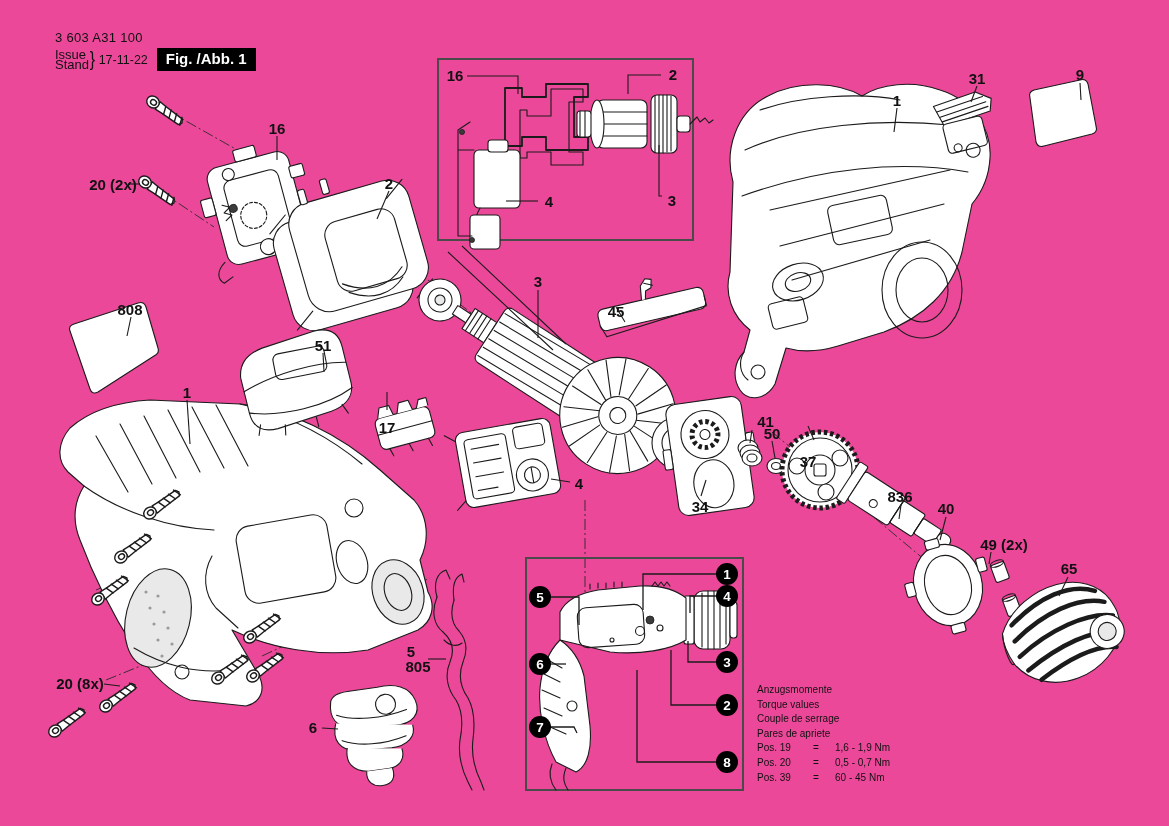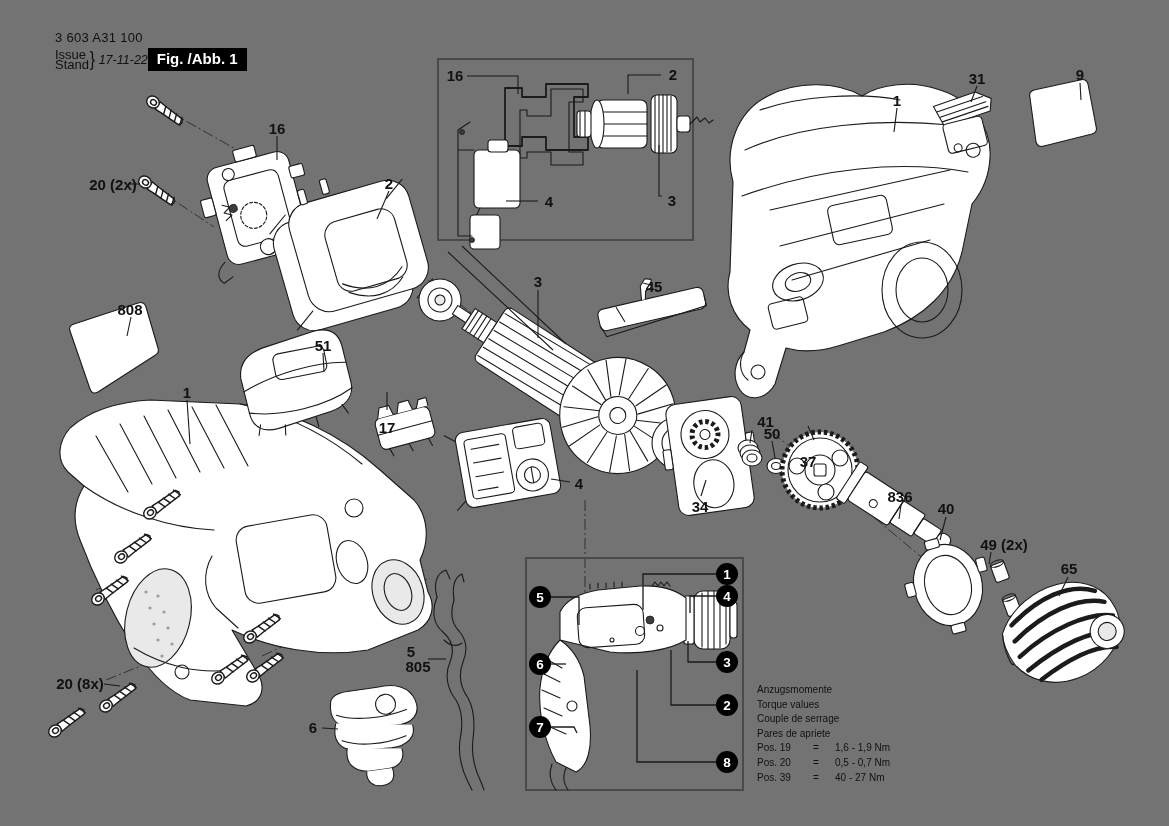--- a/index.html
+++ b/index.html
@@ -1,36 +1,36 @@
 <!DOCTYPE html>
 <html><head>
 <meta charset="utf-8">
 <style>
   html,body{margin:0;padding:0;background:#fff;}
-  .page{position:relative;width:1169px;height:826px;background:#737373;overflow:hidden;
+  .page{position:relative;width:1169px;height:826px;background:#ec4899;overflow:hidden;
         font-family:"Liberation Sans","DejaVu Sans",sans-serif;color:#111;}
   svg{position:absolute;left:0;top:0;}
   .ln{fill:none;stroke:#1b1b1b;stroke-width:1.1;stroke-linejoin:round;stroke-linecap:round;}
   .ln2{fill:none;stroke:#1b1b1b;stroke-width:1.8;stroke-linejoin:round;stroke-linecap:round;}
   .thick{fill:none;stroke:#1b1b1b;stroke-width:4.5;stroke-linecap:round;}
   .fillw{fill:#ffffff;stroke:#1b1b1b;stroke-width:1.1;stroke-linejoin:round;}
   .fillg{fill:#e9e9e9;stroke:#1b1b1b;stroke-width:1.1;stroke-linejoin:round;}
   .filld{fill:#3c3c3c;stroke:#1b1b1b;stroke-width:0.8;}
   .cl{fill:none;stroke:#2a2a2a;stroke-width:0.9;stroke-dasharray:11 3 2 3;}
   .leader{fill:none;stroke:#1b1b1b;stroke-width:1.1;}
   .bleader{fill:none;stroke:#1b1b1b;stroke-width:1.3;}
   .inset{fill:none;stroke:#4a4a4a;stroke-width:2;}
   .teeth{fill:#fff;stroke:#1b1b1b;stroke-width:5;stroke-dasharray:3.5 2.8;}
 
   .hdr{position:absolute;left:55px;top:30px;}
   .hdr .doc{font-size:13px;letter-spacing:.3px;}
   .hdr .row2{display:flex;align-items:center;margin-top:3px;}
   .hdr .is{font-size:13px;line-height:9.5px;text-align:left;}
   .hdr .brace{font-size:20px;font-weight:400;margin:0 3px 0 0;transform:scaleX(.8);}
-  .hdr .date{font-size:12.5px;font-style:italic;}
+  .hdr .date{font-size:12.5px;margin-right:9px;}
   .figbox{background:#000;color:#fff;font-weight:bold;font-size:15px;padding:2px 9px 4px 9px;}
 
   .part-label{position:absolute;transform:translate(-50%,-50%);font-size:15px;font-weight:bold;
               white-space:nowrap;color:#111;}
   .badge{position:absolute;width:22px;height:22px;border-radius:50%;background:#000;color:#fff;
          transform:translate(-50%,-50%);display:flex;align-items:center;justify-content:center;
          font-size:13.5px;font-weight:bold;}
   .foot-left{position:absolute;left:52px;top:737px;font-size:11.5px;line-height:13.8px;color:#1d1d1d;}
   .torque{position:absolute;left:757px;top:683px;font-size:10px;line-height:14.6px;color:#111;}
   .torque .trow{display:flex;}
@@ -422,21 +422,21 @@
       <div class="part-label" style="left: 977px; top: 78px;">31</div>
       <div class="part-label" style="left: 1080px; top: 74px;">9</div>
       <div class="part-label" style="left: 277px; top: 128px;">16</div>
       <div class="part-label" style="left: 113px; top: 184px;">20 (2x)</div>
       <div class="part-label" style="left: 389px; top: 183px;">2</div>
       <div class="part-label" style="left: 130px; top: 309px;">808</div>
       <div class="part-label" style="left: 323px; top: 345px;">51</div>
       <div class="part-label" style="left: 187px; top: 392px;">1</div>
       <div class="part-label" style="left: 387px; top: 383px; margin-top: 44px;">17</div>
       <div class="part-label" style="left: 538px; top: 281px;">3</div>
-      <div class="part-label" style="left: 616px; top: 286px; margin-left: 38px;">45</div>
+      <div class="part-label" style="left: 616px; top: 311px;">45</div>
       <div class="part-label" style="left: 579px; top: 483px;">4</div>
       <div class="part-label" style="left: 700px; top: 506px;">34</div>
       <div class="part-label" style="left: 752px; top: 421px; padding-left: 27px;">41</div>
       <div class="part-label" style="left: 772px; top: 433px;">50</div>
       <div class="part-label" style="left: 808px; top: 417px; margin-top: 44px;">37</div>
       <div class="part-label" style="left: 900px; top: 496px;">836</div>
       <div class="part-label" style="left: 946px; top: 508px;">40</div>
       <div class="part-label" style="left: 1004px; top: 544px;">49 (2x)</div>
       <div class="part-label" style="left: 1069px; top: 568px;">65</div>
       <div class="part-label" style="left: 80px; top: 683px;">20 (8x)</div>
@@ -468,17 +468,17 @@
         <span class="tv">1,6 - 1,9 Nm</span>
       </div>
       <div class="trow">
         <span class="tp">Pos. 20</span>
         <span class="te">=</span>
         <span class="tv">0,5 - 0,7 Nm</span>
       </div>
       <div class="trow">
         <span class="tp">Pos. 39</span>
         <span class="te">=</span>
-        <span class="tv">40 - 27 Nm</span>
+        <span class="tv">60 - 45 Nm</span>
       </div>
     </div>
 
 </div>
 
 </body></html>

